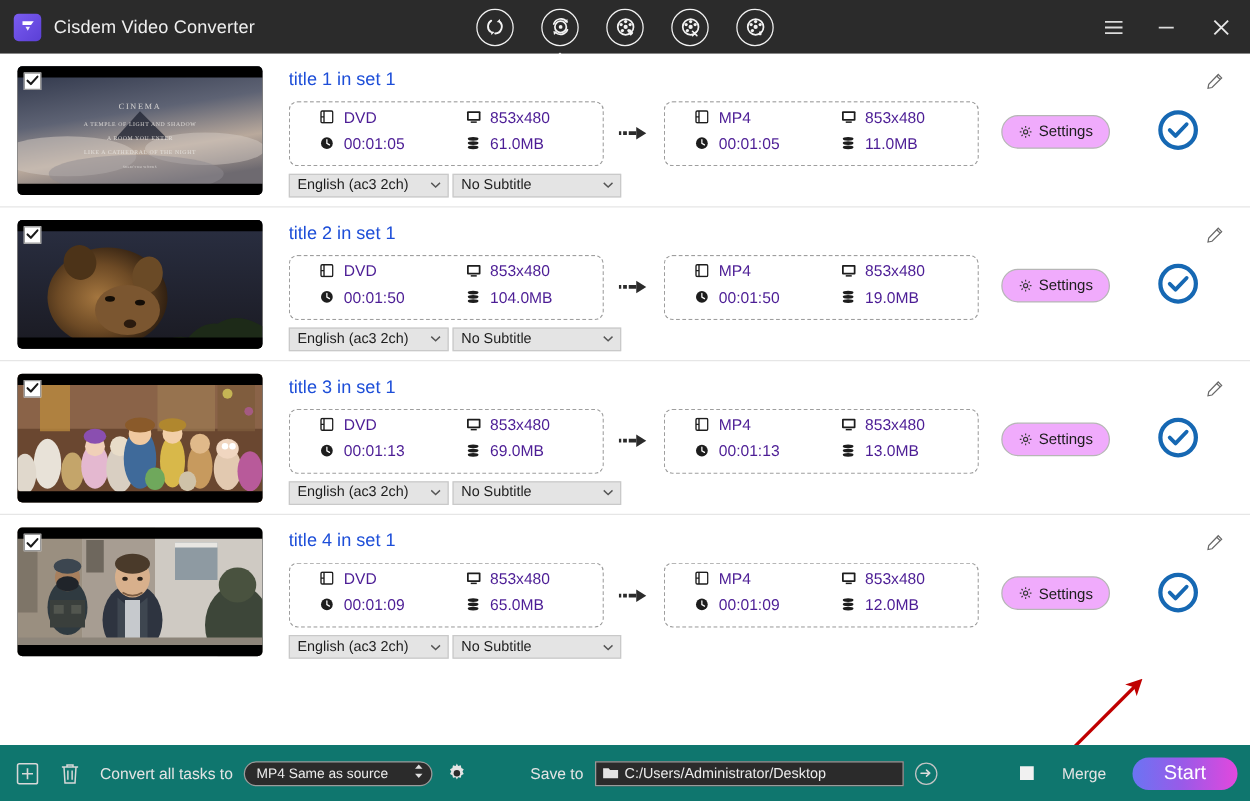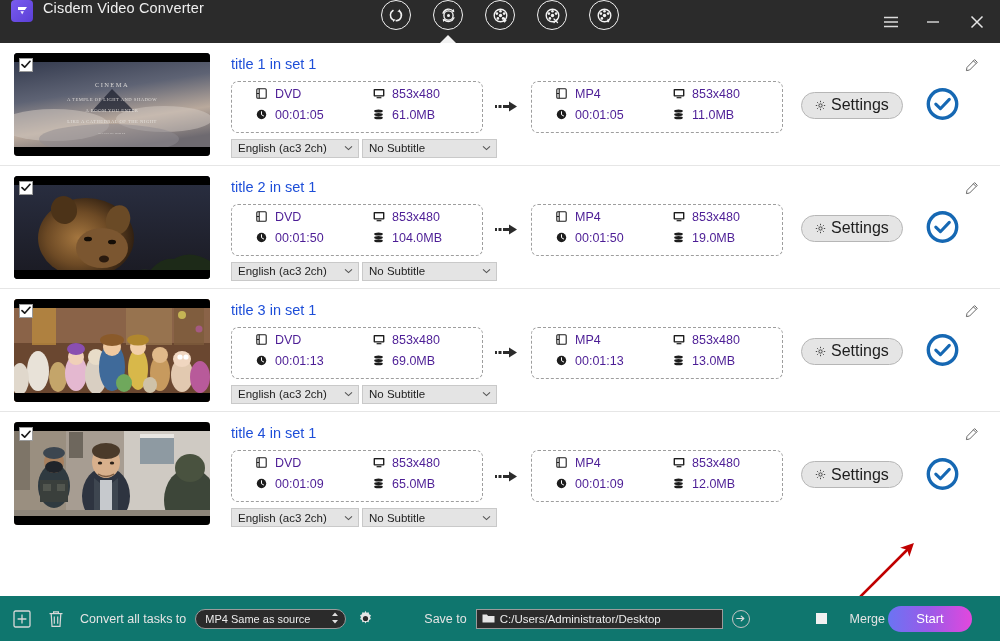--- a/index.html
+++ b/index.html
@@ -10,20 +10,21 @@
     font-family: "Liberation Sans", sans-serif;
   }
   body { background: #ffffff; }
 
   
   .titlebar {
     position: relative;
     height: 43px;
     background: #2b2b2b;
     display: flex;
+    align-items: center;
     color: #e8e8e8;
   }
   .app-logo {
     width: 22px; height: 22px;
     margin-left: 11px;
     border-radius: 4px;
     background: linear-gradient(135deg, #7a5cf0 0%, #5b3fd6 100%);
     display: flex; align-items: center; justify-content: center;
     flex: none;
   }
@@ -163,23 +164,23 @@
     flex: none;
     color: #2b2b2b;
   }
   .settings-btn {
     margin-left: 18px;
     margin-top: 11px;
     height: 27px;
     padding: 0 13px;
     border: 1px solid #b6b6b6;
     border-radius: 14px;
-    background: #e5e5e5;
+    background: #f0abfc;
     display: flex; align-items: center;
-    font-size: 16px;
+    font-size: 12px;
     color: #1d1d1d;
     white-space: nowrap;
     flex: none;
   }
   .settings-btn .gear { margin-right: 5px; display:flex; }
 
   .check-btn {
     position: absolute;
     right: 40px;
     top: 50%;
@@ -288,27 +289,27 @@
     display: flex; align-items: center; gap: 16px;
   }
   .merge-box {
     width: 11px; height: 11px;
     background: #f1f1f1;
     margin-right: 7px;
     flex: none;
   }
   .start-btn {
     position: absolute;
-    right: 28px;
+    right: 10px;
     width: 84px; height: 26px;
     border-radius: 13px;
     background: linear-gradient(90deg, #6b74f3 0%, #9a5ae8 48%, #e248dd 100%);
     display: flex; align-items: center; justify-content: center;
     color: #fff;
-    font-size: 13px;
+    font-size: 16px;
   }
 
   
   .annot {
     position: absolute;
     left: 0; top: 0;
     width: 1000px; height: 553px;
     pointer-events: none;
   }
 </style>

